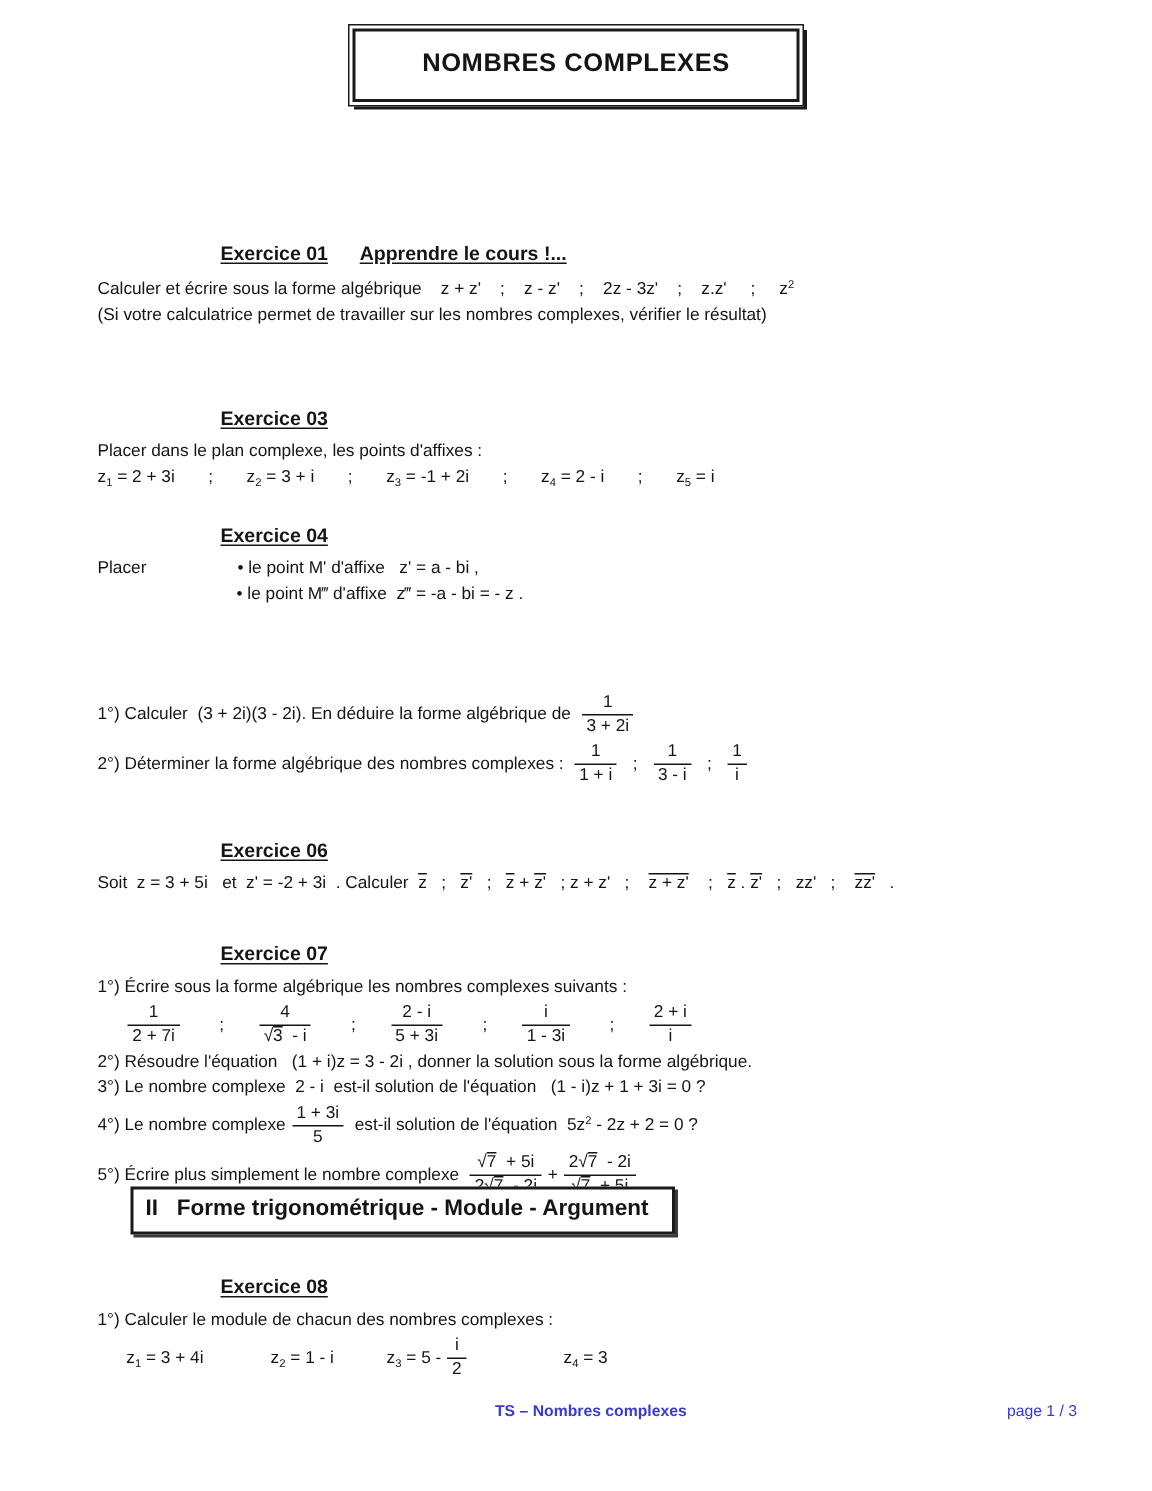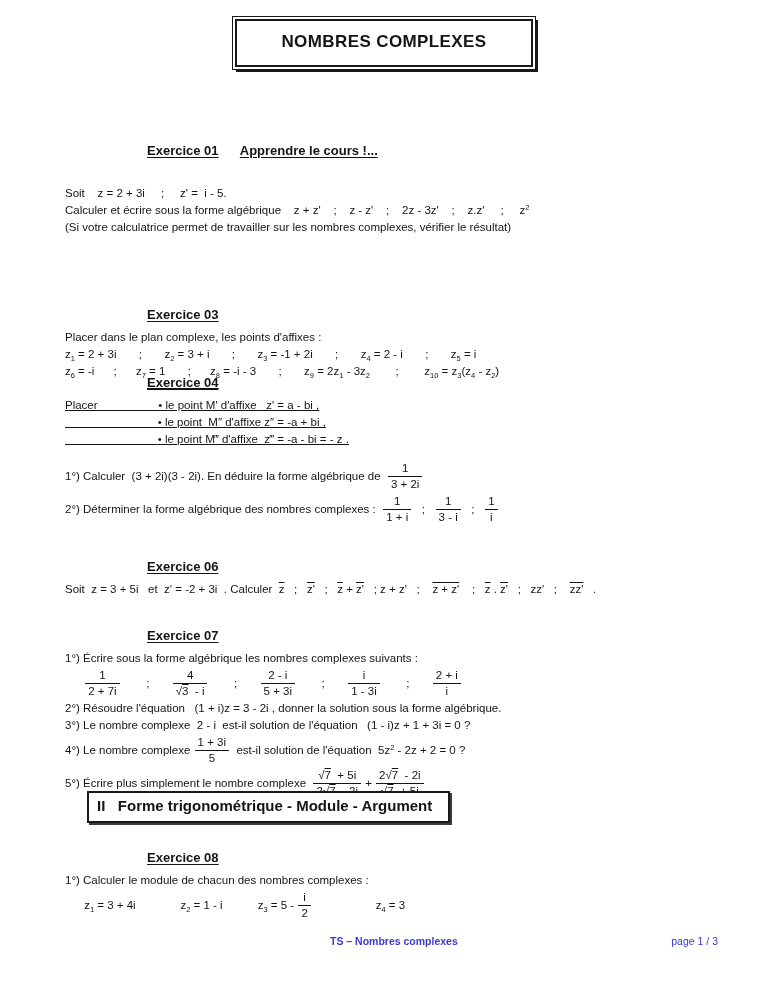--- a/index.html
+++ b/index.html
@@ -21,24 +21,24 @@
   .title-inner { border: 2px solid #1a1a1a; padding: 12px 44px 13px; }
   .title-text { font-size: 17px; font-weight: bold; letter-spacing: 0.4px; }
 
   
   .section-box { display: inline-block; border: 2px solid #1a1a1a; box-shadow: 2px 2px 0 0 #3a3a3a; padding: 4px 16px 5px 8px; background: #fff; }
   .section-text { font-size: 15px; font-weight: bold; }
   .b-s1 { top: 97px; }
   .b-s2 { top: 791px; padding-left: 22px; }
 
   
-  .b-ex01 { top: 142px; }
+  .b-ex01 { top: 160px; }
   .b-ex02 { top: 185px; }
-  .b-ex03 { top: 270px; margin-top: 36px; }
-  .b-ex04 { top: 374px; text-decoration: underline; }
+  .b-ex03 { top: 270px; }
+  .b-ex04 { top: 348px; }
   .b-ex05 { top: 460px; }
   .b-ex06 { top: 558px; }
   .b-ex07 { top: 627px; }
   .b-ex08 { top: 849px; }
 
   .ex-heading { font-size: 13px; font-weight: bold; margin-left: 82px; margin-bottom: 6px; }
   .u { text-decoration: underline; text-underline-offset: 2px; }
 
   sub { font-size: 7.5px; line-height: 0; vertical-align: -3px; }
   sup { font-size: 7.5px; line-height: 0; vertical-align: 4px; }
@@ -65,36 +65,33 @@
       </div>
     </div>
   </div>
 
 
   <div class="abs b-ex01">
     <div class="ex-heading"><span class="u">Exercice 01</span>      <span class="u">Apprendre le cours !...</span></div>
   </div>
 
   <div class="abs b-ex02">
-    <div class="line">Soit    z = 2 + 3i     ;     z' =  i - 5.</div>
     <div class="line">Calculer et écrire sous la forme algébrique    z + z'    ;    z - z'    ;    2z - 3z'    ;    z.z'     ;     z<sup>2</sup></div>
     <div class="line">(Si votre calculatrice permet de travailler sur les nombres complexes, vérifier le résultat)</div>
   </div>
 
   <div class="abs b-ex03">
     <div class="ex-heading"><span class="u">Exercice 03</span></div>
     <div class="line">Placer dans le plan complexe, les points d'affixes :</div>
     <div class="line">z<sub>1</sub> = 2 + 3i       ;       z<sub>2</sub> = 3 + i       ;       z<sub>3</sub> = -1 + 2i       ;       z<sub>4</sub> = 2 - i       ;       z<sub>5</sub> = i</div>
-    <div class="line">z<sub>6</sub> = -i      ;      z<sub>7</sub> = 1       ;      z<sub>8</sub> = -i - 3       ;       z<sub>9</sub> = 2z<sub>1</sub> - 3z<sub>2</sub>        ;        z<sub>10</sub> = z<sub>3</sub>(z<sub>4</sub> - z<sub>2</sub>)</div>
   </div>
 
   <div class="abs b-ex04">
     <div class="ex-heading"><span class="u">Exercice 04</span></div>
     <div class="line">Placer                   • le point M' d'affixe   z' = a - bi ,</div>
-    <div class="line">                             • le point  M″ d'affixe z″ = -a + bi ,</div>
     <div class="line">                             • le point M‴ d'affixe  z‴ = -a - bi = - z .</div>
   </div>
 
   <div class="abs b-ex05">
     <div class="line">1°) Calculer  (3 + 2i)(3 - 2i). En déduire la forme algébrique de  <span class="frac"><span class="fn">1</span><span class="fd">3 + 2i</span></span></div>
     <div class="line">2°) Déterminer la forme algébrique des nombres complexes :  <span class="frac"><span class="fn">1</span><span class="fd">1 + i</span></span>   ;   <span class="frac"><span class="fn">1</span><span class="fd">3 - i</span></span>   ;   <span class="frac"><span class="fn">1</span><span class="fd">i</span></span></div>
   </div>
 
   <div class="abs b-ex06">
     <div class="ex-heading"><span class="u">Exercice 06</span></div>

